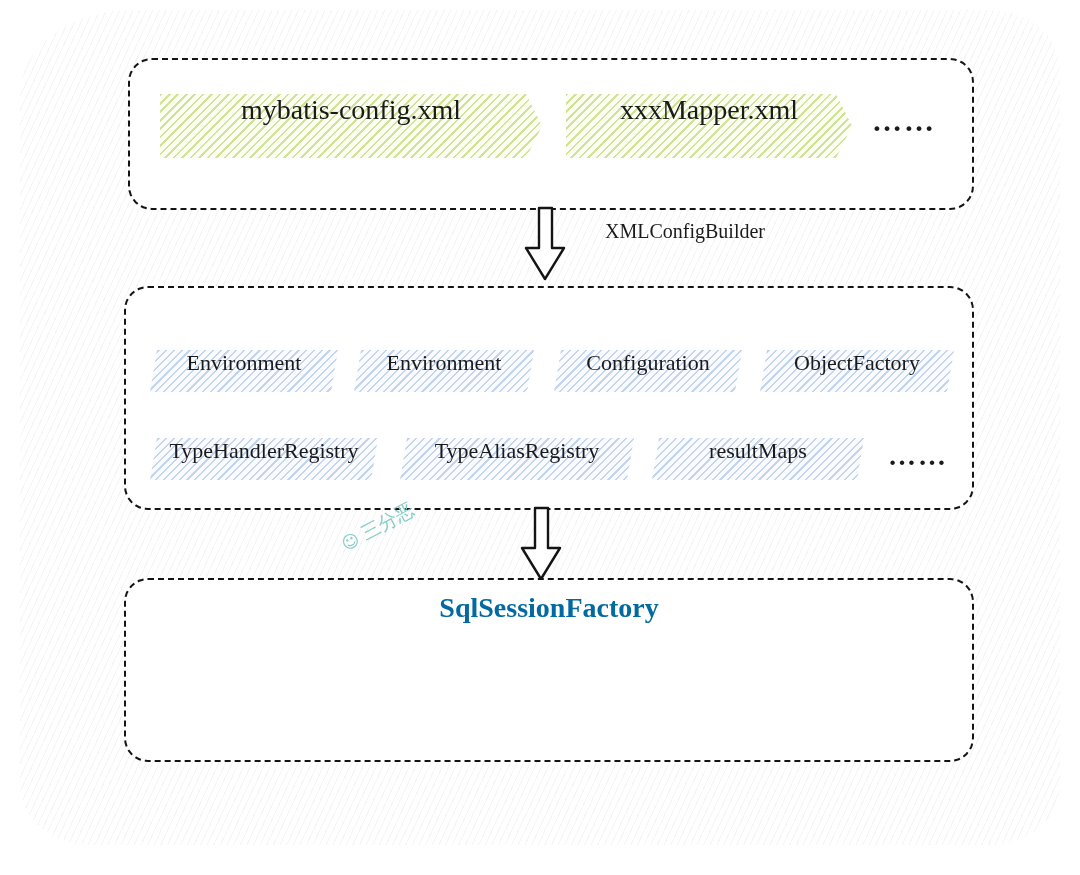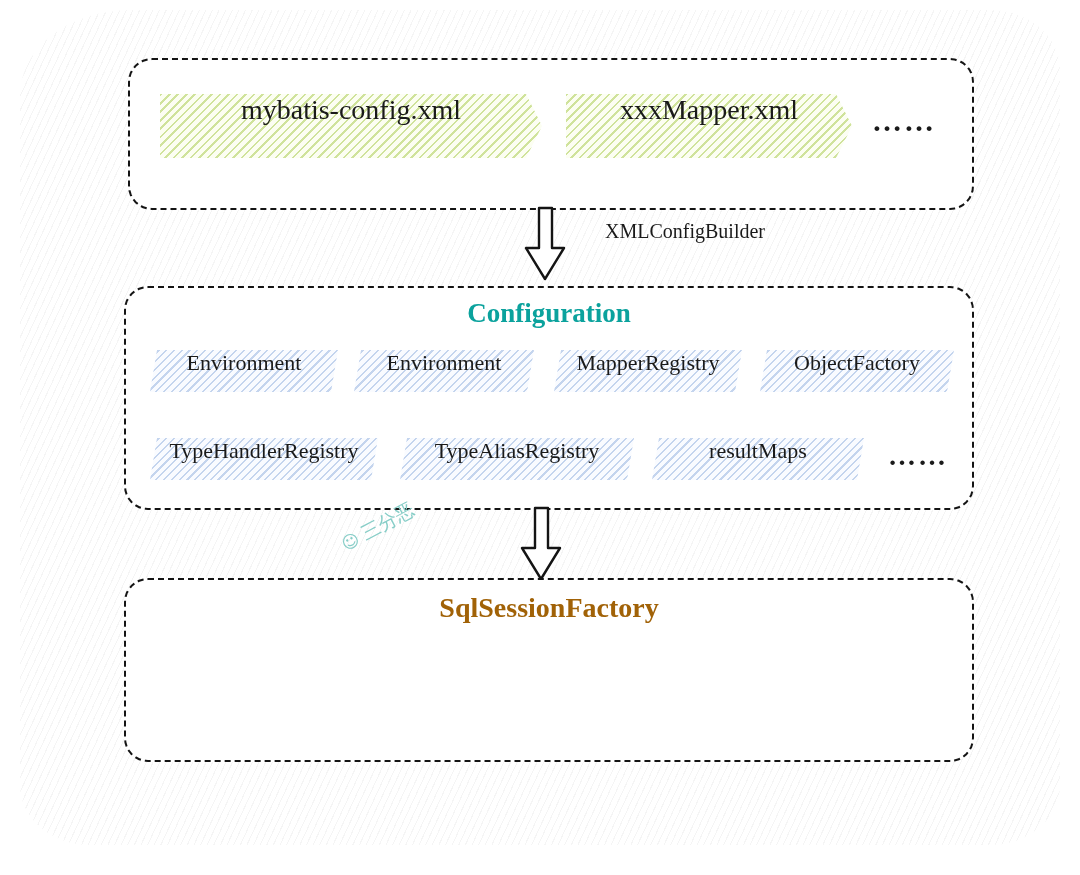--- a/index.html
+++ b/index.html
@@ -85,21 +85,21 @@
   .r2c3 { left: 526px; width: 212px; }
   .ellipsis-config {
     position: absolute; left: 762px; top: 152px;
     font-size: 28px; font-weight: bold; letter-spacing: 2px;
   }
 
   .factory-title {
     position: absolute; left: 0; right: 0; top: 12px;
     text-align: center;
     font-size: 28px; font-weight: bold;
-    color: #a16207;
+    color: #0369a1;
   }
   .red {
     background-color: #fef5f6;
     background-image: repeating-linear-gradient(135deg,
       rgba(225, 110, 125, 0.38) 0px, rgba(225, 110, 125, 0.38) 1.8px,
       transparent 1.8px, transparent 6px);
     clip-path: polygon(8px 0, 100% 0, calc(100% - 8px) 100%, 0 100%);
     font-size: 26px;
     color: #3d2b2b;
   }
@@ -142,30 +142,29 @@
   </div>
 
   <div class="arrow arrow1">
     <svg width="46" height="76" viewBox="0 0 46 76">
       <path d="M17 2 L30 2 L30 42 L42 42 L23 73 L4 42 L17 42 Z" fill="#ffffff" stroke="#141414" stroke-width="2.4" stroke-linejoin="round"></path>
     </svg>
   </div>
   <span class="arrow-label">XMLConfigBuilder</span>
 
   <div class="box config-box">
-    <div class="config-title">Configuration</div>
 
     <div class="hatch blue r1 r1c1">
       <span>Environment</span>
     </div>
     <div class="hatch blue r1 r1c2">
       <span>Environment</span>
     </div>
     <div class="hatch blue r1 r1c3">
-      <span>MapperRegistry</span>
+      <span>Configuration</span>
     </div>
     <div class="hatch blue r1 r1c4">
       <span>ObjectFactory</span>
     </div>
 
     <div class="hatch blue r2 r2c2">
       <span>TypeAliasRegistry</span>
     </div>
     <div class="hatch blue r2 r2c1">
       <span>TypeHandlerRegistry</span>

